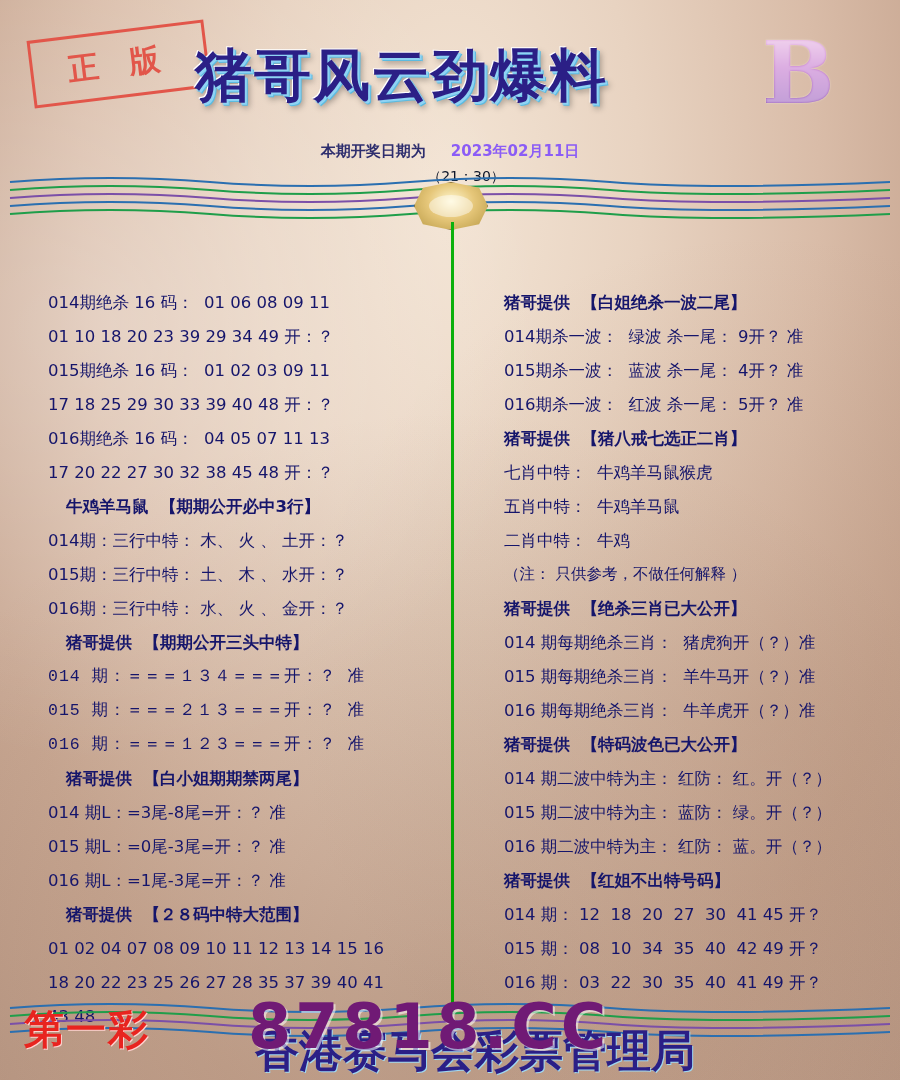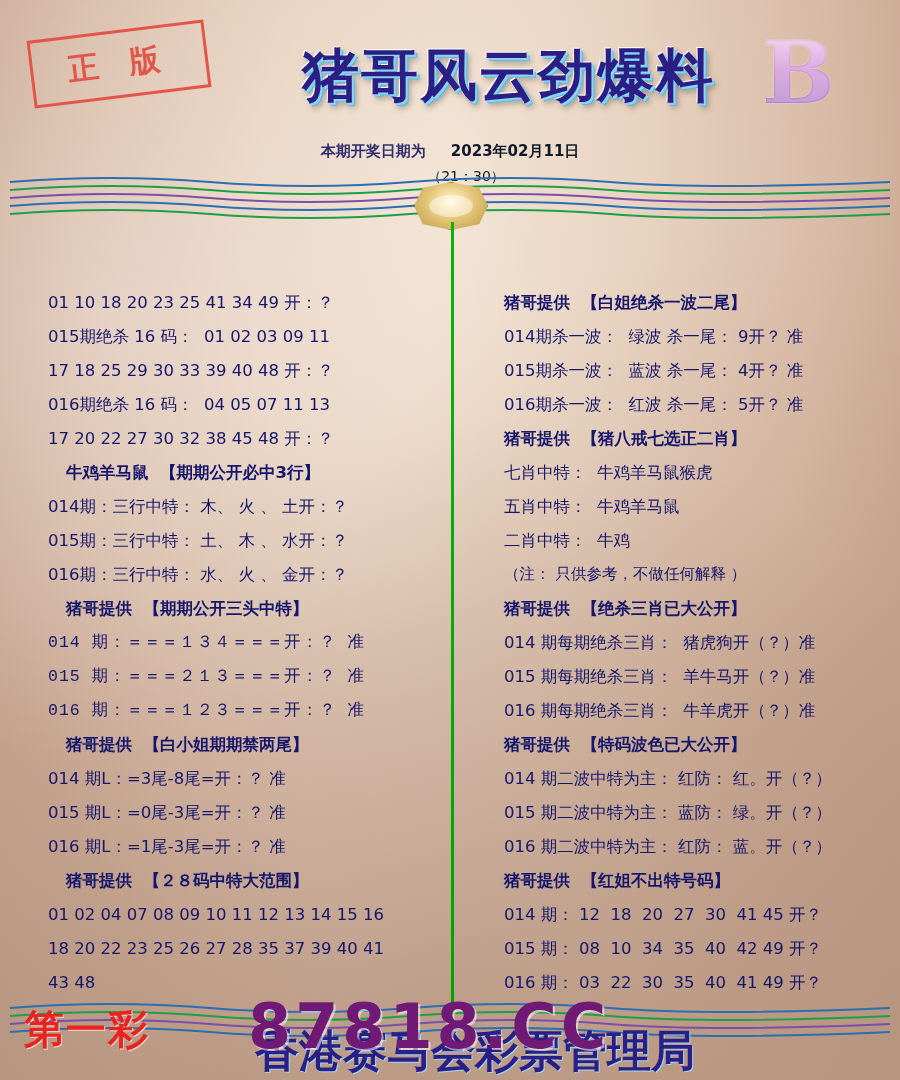--- a/index.html
+++ b/index.html
@@ -22,40 +22,40 @@
   .stamp{
     position:absolute;left:30px;top:30px;width:172px;height:62px;
     border:3px solid #e2564a;transform:rotate(-7deg);
     display:flex;align-items:center;justify-content:center;
   }
   .stamp span{
     color:#e2564a;font-size:31px;font-weight:bold;letter-spacing:10px;
     font-family:"DejaVu Sans","Liberation Sans",sans-serif;
   }
   .title{
-    position:absolute;left:195px;top:38px;width:520px;text-align:right;
+    position:absolute;left:195px;top:38px;width:520px;text-align:left;
     font-size:57px;font-weight:bold;color:#2b1f86;
     font-family:"DejaVu Sans","Liberation Sans",sans-serif;
     letter-spacing:2px;
     text-shadow:
       2px 2px 0 #8fd3f4, 3px 3px 0 #5bbbe0, -1px -1px 0 #ffffff,
       4px 5px 6px rgba(0,0,0,.35);
   }
   .letter-b{
     position:absolute;left:762px;top:22px;font-size:86px;font-weight:bold;
     font-family:"DejaVu Serif","Liberation Serif",serif;
     background:linear-gradient(180deg,#f7c9e8 0%,#b85cc4 45%,#6a2fa5 100%);
     -webkit-background-clip:text;background-clip:text;color:transparent;
     text-shadow:0 0 2px rgba(255,255,255,.5);
   }
   .draw-date{
     position:absolute;left:0;top:142px;width:900px;text-align:center;
     font-size:15px;color:#2e2e6e;font-weight:bold;
   }
-  .draw-date .d{color:#0f172a;margin-left:20px;}
+  .draw-date .d{color:#8b5cf6;margin-left:20px;}
   .draw-time{
     position:absolute;left:0;top:168px;width:900px;text-align:center;
     font-size:14px;color:#0f172a;margin-left:16px;
   }
   
   .wave{position:absolute;left:0;top:172px;width:900px;height:48px;}
   .medallion{
     position:absolute;left:414px;top:182px;width:72px;height:46px;
     background:radial-gradient(ellipse at 50% 40%,#fff7d0 0%,#e6c77a 45%,#b99a46 100%);
     clip-path:polygon(50% 0%,88% 12%,100% 50%,88% 88%,50% 100%,12% 88%,0% 50%,12% 12%);
@@ -122,21 +122,22 @@
     <path d="M10 18 Q 110 10 210 18 T 410 18 T 610 18 T 890 18" stroke="#1f9e4a"></path>
     <path d="M10 26 Q 110 18 210 26 T 410 26 T 610 26 T 890 26" stroke="#7b4fa8"></path>
     <path d="M10 34 Q 110 26 210 34 T 410 34 T 610 34 T 890 34" stroke="#2b6fb0"></path>
     <path d="M10 42 Q 110 34 210 42 T 410 42 T 610 42 T 890 42" stroke="#1f9e4a"></path>
   </g>
 </svg>
 <div class="medallion"></div>
 <div class="vdivider"></div>
 
 <div class="col col-left">
-  <div class="line">01 10 18 20 23 25 41 34 49 开：？</div>
+  <div class="line">014期绝杀 16 码：  01 06 08 09 11</div>
+  <div class="line">01 10 18 20 23 39 29 34 49 开：？</div>
   <div class="line">015期绝杀 16 码：  01 02 03 09 11</div>
   <div class="line">17 18 25 29 30 33 39 40 48 开：？</div>
   <div class="line">016期绝杀 16 码：  04 05 07 11 13</div>
   <div class="line">17 20 22 27 30 32 38 45 48 开：？</div>
   <div class="line hd indent">牛鸡羊马鼠  【期期公开必中3行】</div>
   <div class="line">014期：三行中特： 木、 火 、 土开：？</div>
   <div class="line">015期：三行中特： 土、 木 、 水开：？</div>
   <div class="line">016期：三行中特： 水、 火 、 金开：？</div>
   <div class="line hd indent">猪哥提供  【期期公开三头中特】</div>
   <div class="line mono">014 期：＝＝＝１３４＝＝＝开：？ 准</div>

